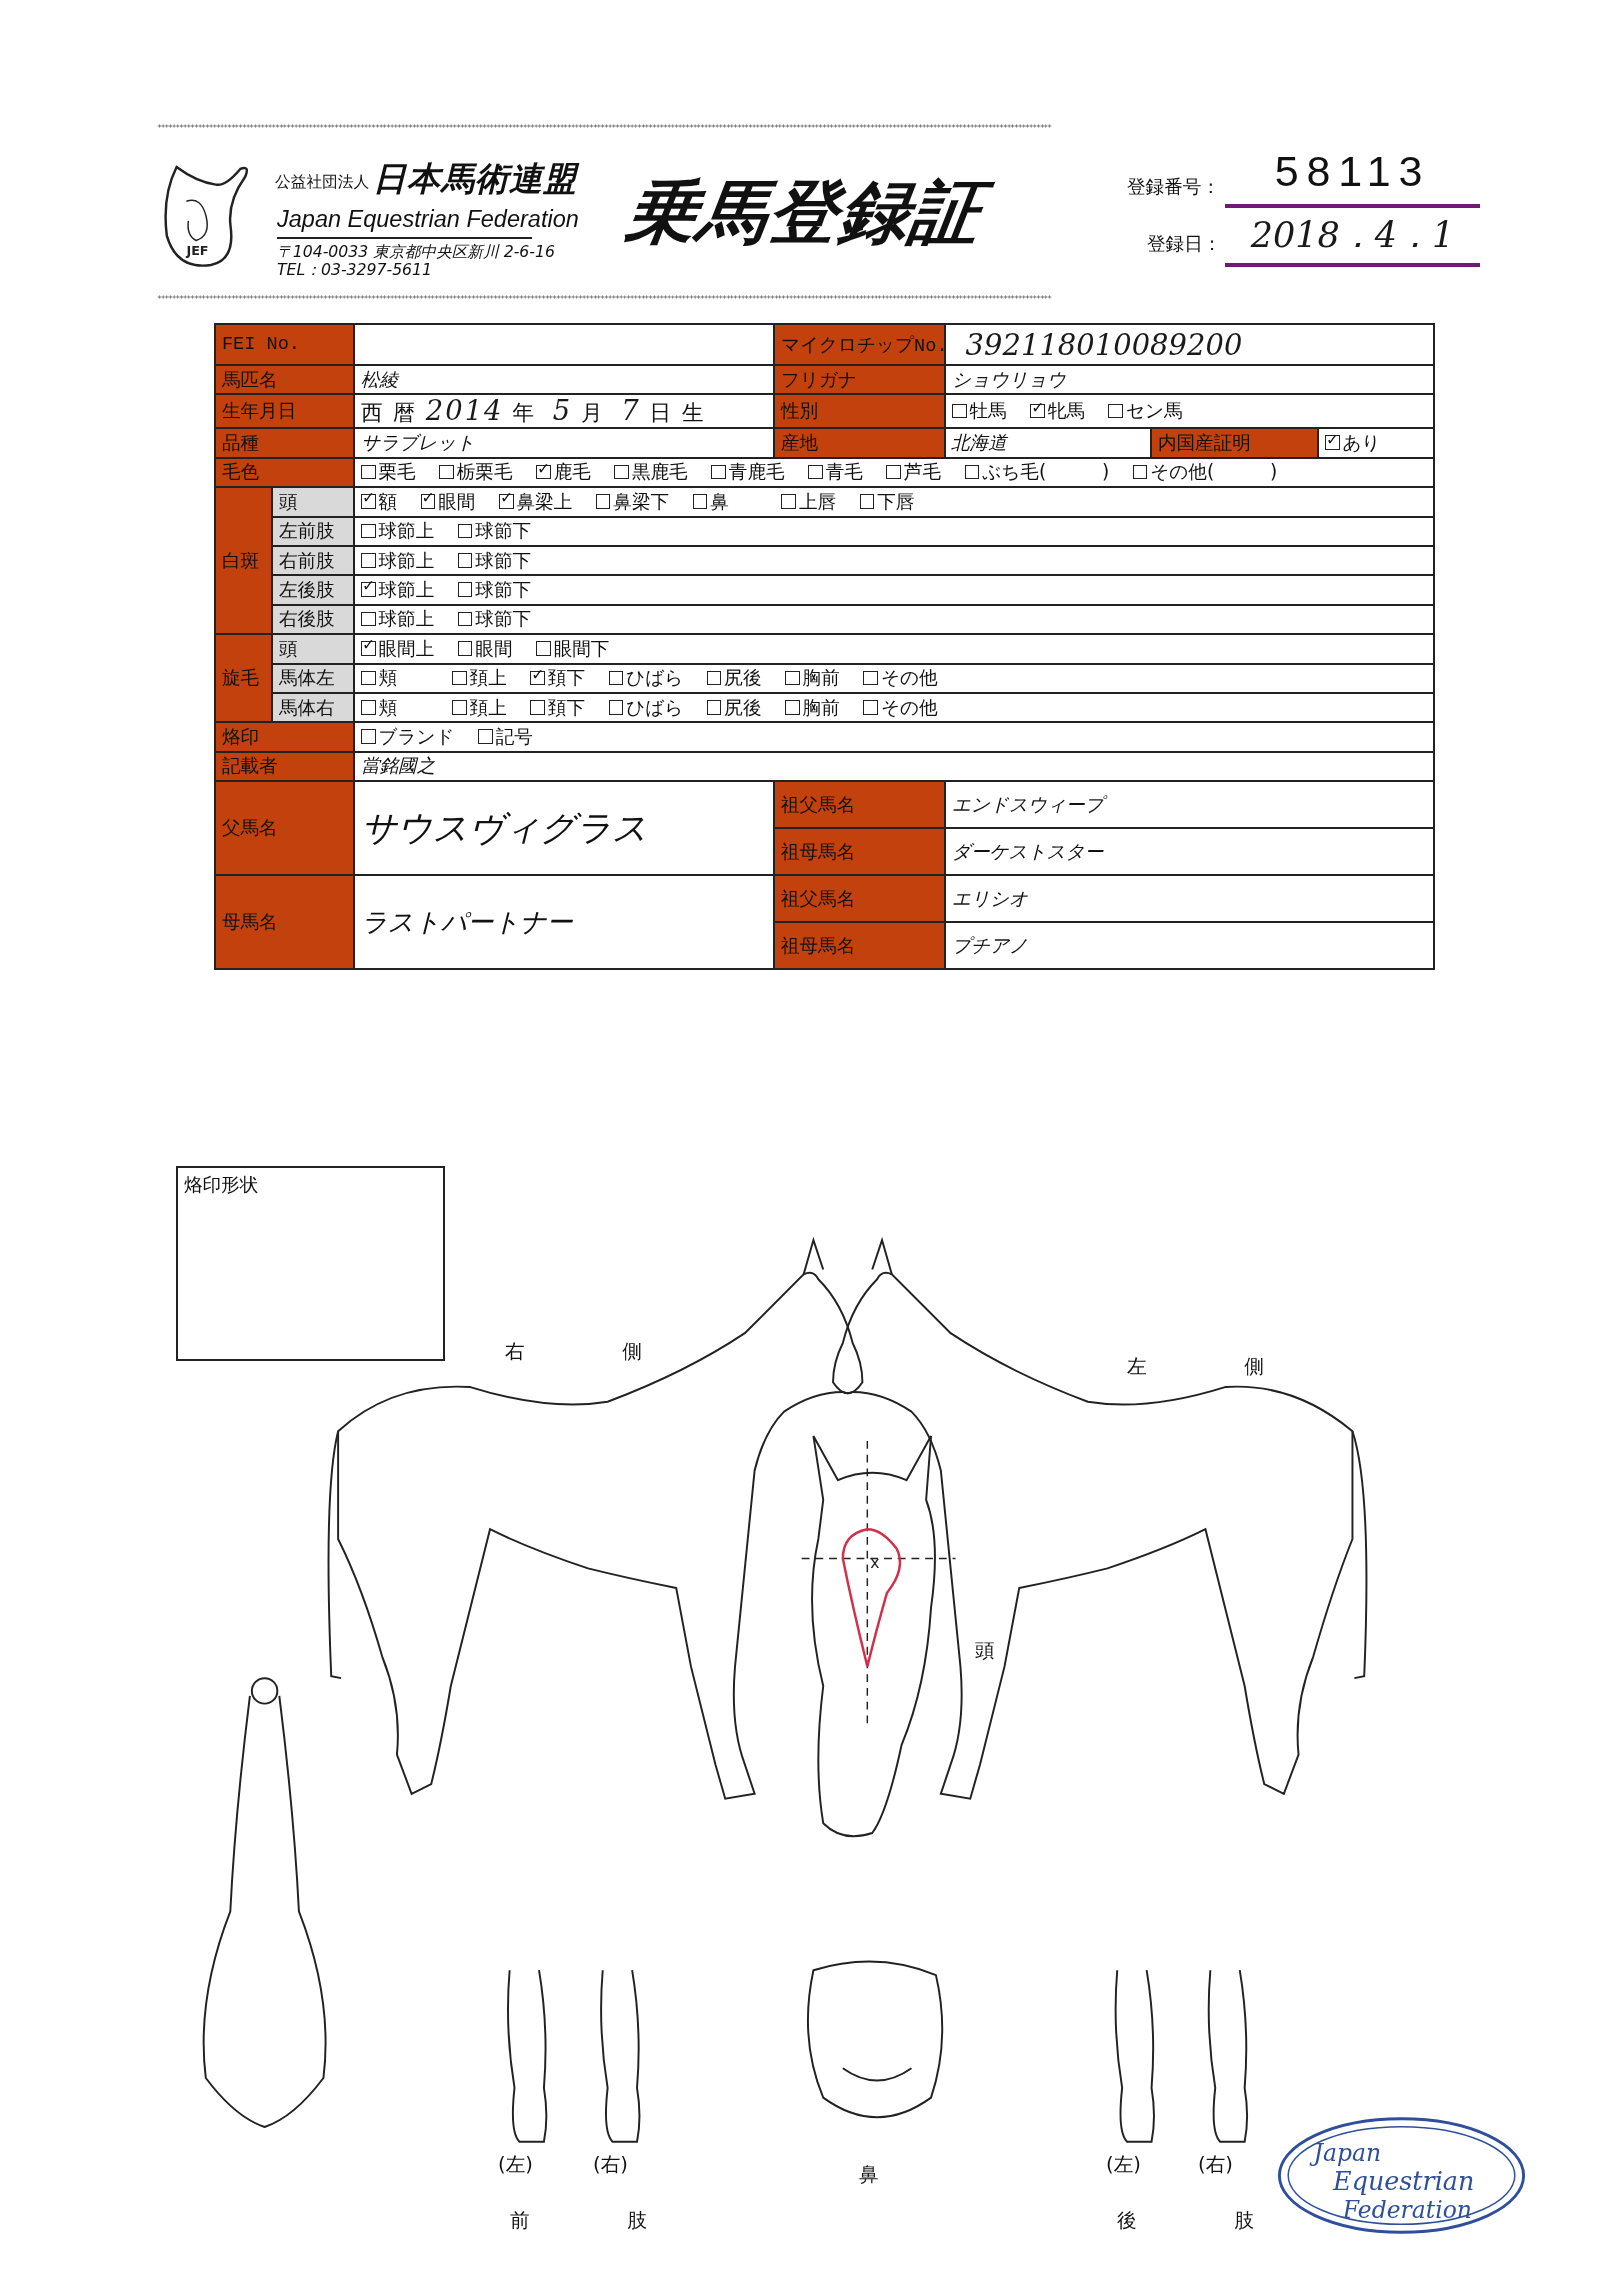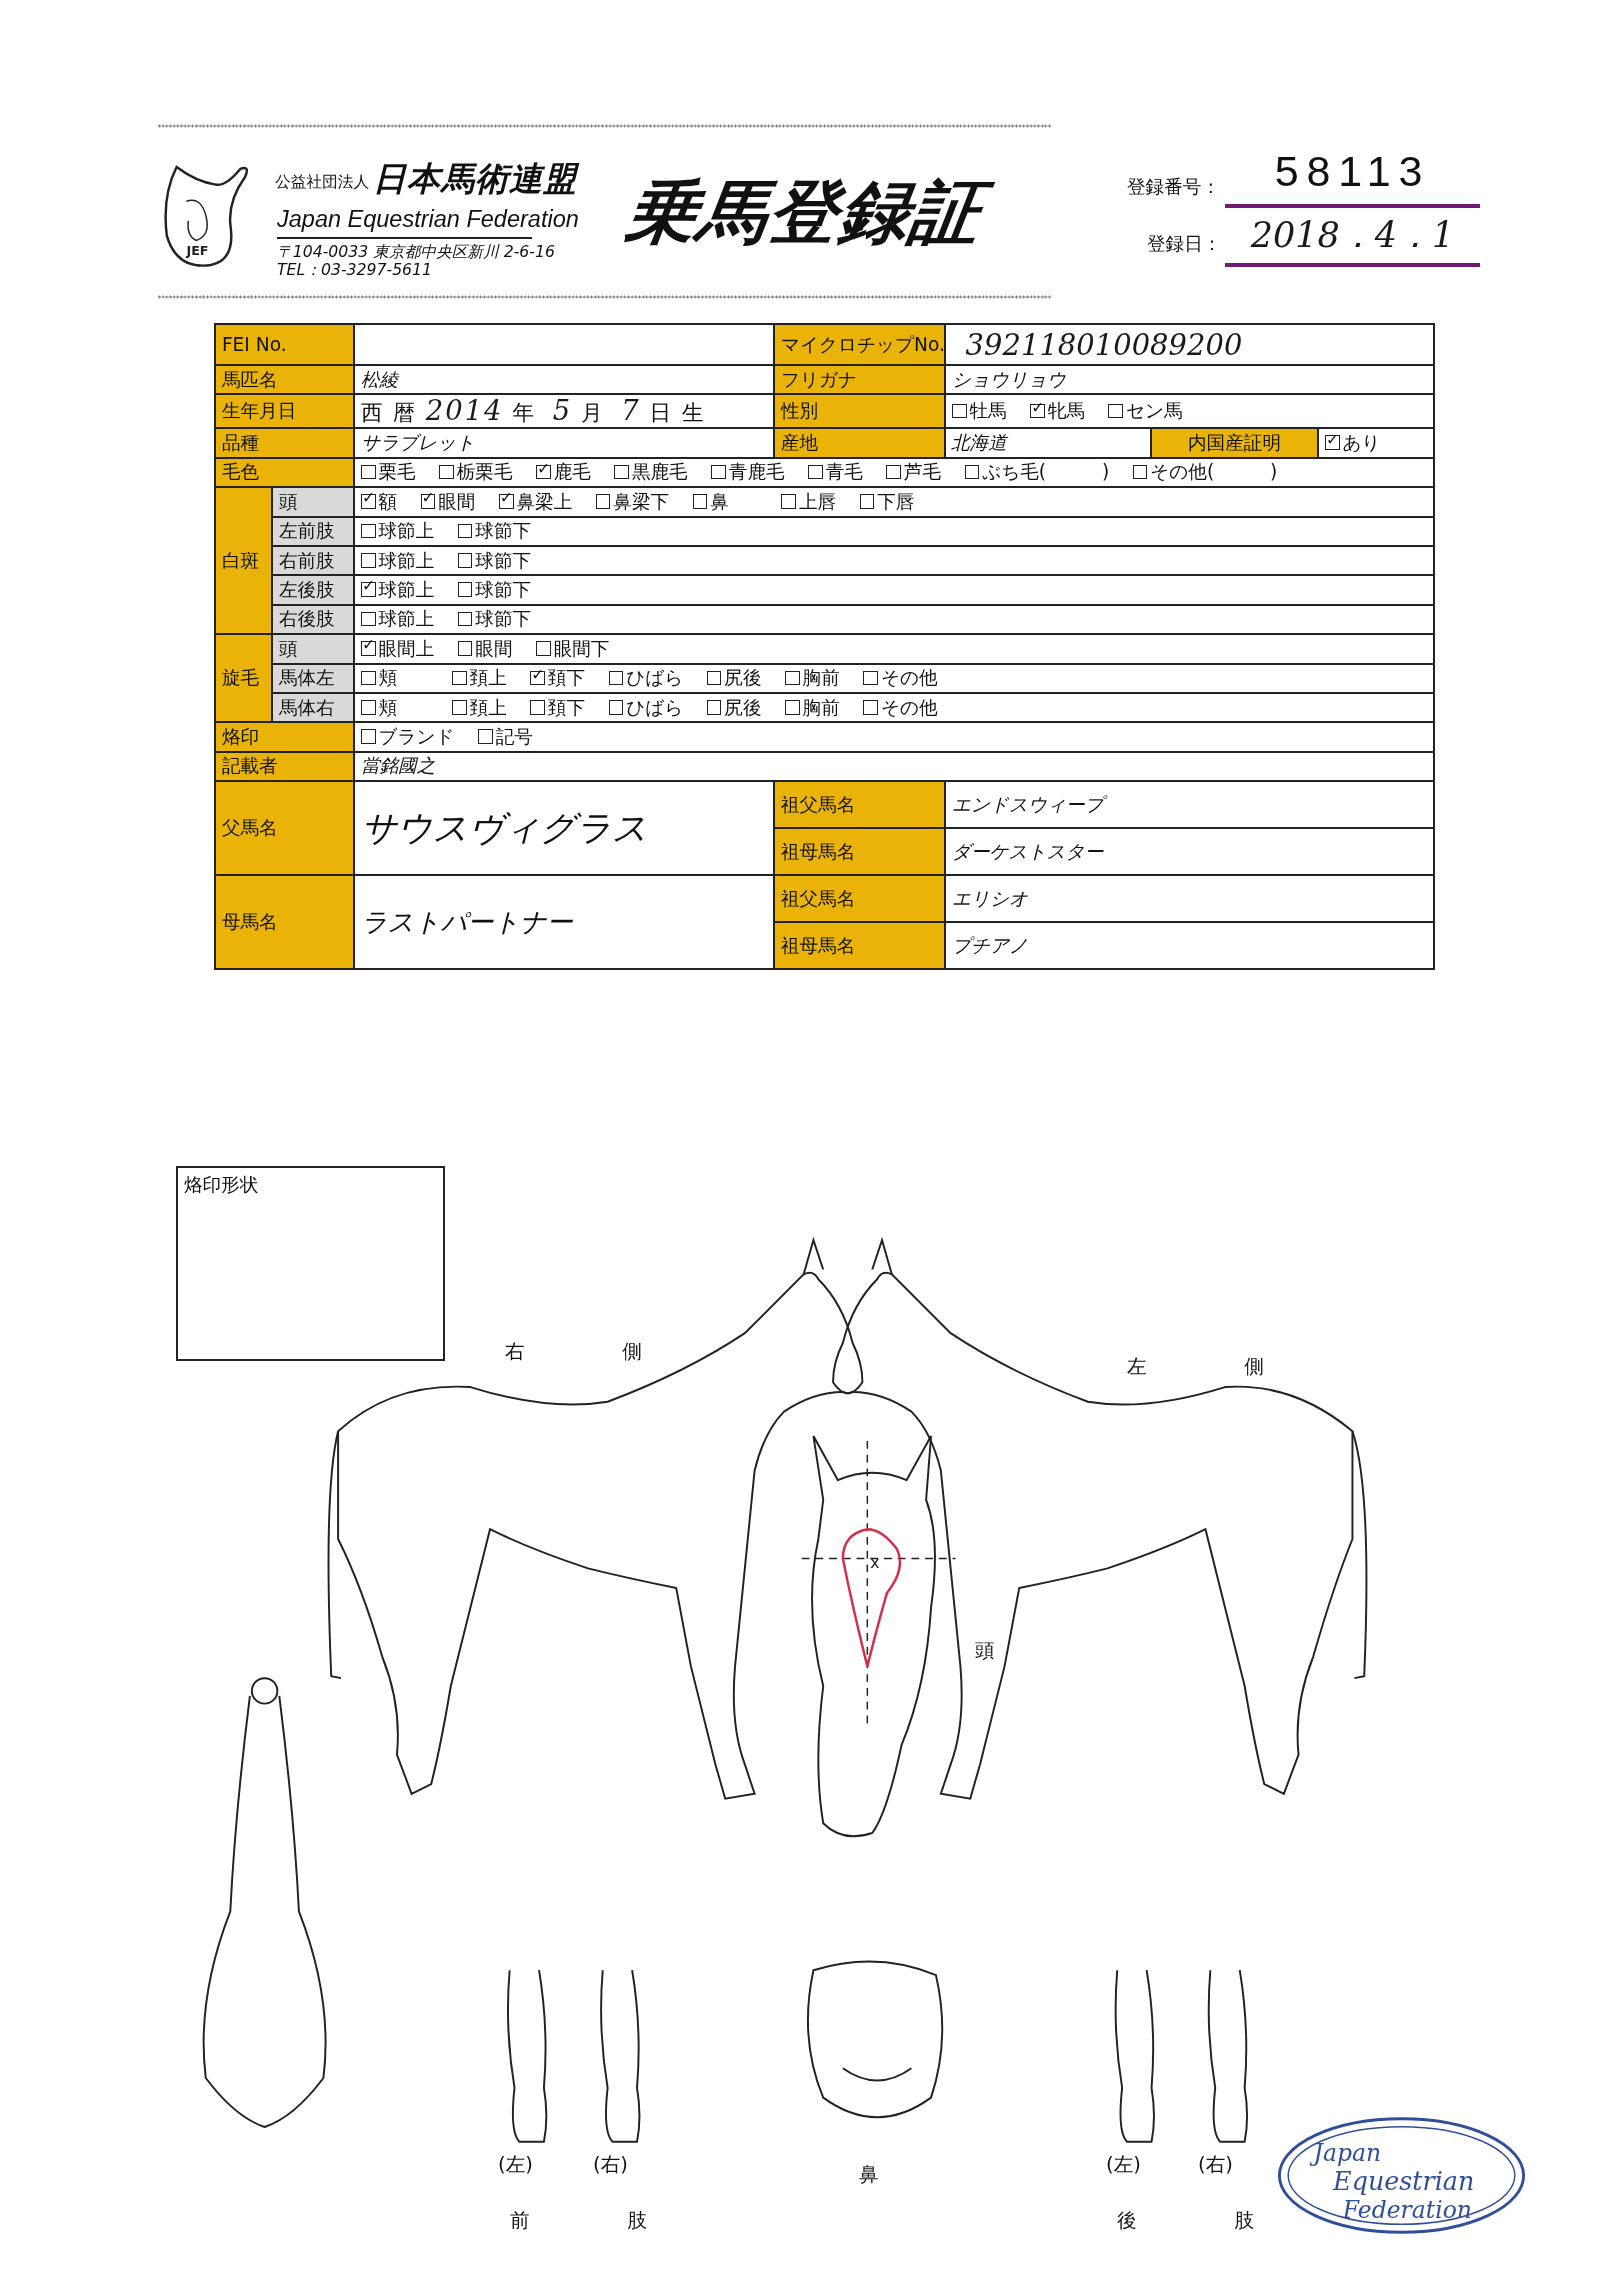--- a/index.html
+++ b/index.html
@@ -12,21 +12,21 @@
   .org-en { position:absolute; left:120px; top:59px; font-family:Liberation Sans, sans-serif; font-size:23.5px; font-style:italic; }
   .org-rule { position:absolute; left:120px; top:90px; width:255px; border-top:2px solid #222; }
   .org-addr { position:absolute; left:120px; top:96px; font-size:15.7px; font-style:italic; line-height:17.6px; }
   .doc-title { position:absolute; left:470px; top:19.6px; font-size:69px; font-weight:bold; font-style:italic; letter-spacing:2px; transform:skewX(-8deg); }
   .reg-label { position:absolute; font-size:18.6px; }
   .reg-value { position:absolute; font-family:"Liberation Sans", sans-serif; border-bottom:4px solid #701a75; text-align:center; }
   .hand { font-family:"DejaVu Serif", serif; font-style:italic; color:#1a1a1a; }
 
   table.form { position:absolute; left:214px; top:323px; width:1217px; border-collapse:collapse; table-layout:fixed; }
   table.form td { border:2px solid #222; padding:0 5.9px; font-size:18.6px; height:27.4px; white-space:nowrap; overflow:hidden; }
-  table.form td.lbl { background:#eab308; }
+  table.form td.lbl { background:#c2410c;font-family:Liberation Mono, monospace; }
   table.form td.sub { background:#d9d9d9; }
   .chk { display:inline-block; margin-right:17.6px; }
   .box { display:inline-block; width:12.7px; height:12.7px; border:1.5px solid #222; vertical-align:-1px; margin-right:2.9px; position:relative; }
   .box.on::after { content:"✓"; position:absolute; left:0; top:-6.9px; font-size:15.7px; color:#111; }
   .tall td { height:45px; }
   .handval { font-family:"DejaVu Serif", serif; font-style:italic; font-size:29px; padding-left:39px; }
 
   .brand-box { position:absolute; left:176px; top:1166px; width:265px; height:191px; border:2px solid #222; }
   .brand-box span { position:absolute; left:5.9px; top:3.9px; font-size:18.6px; }
   .lbl-sm { position:absolute; font-size:19.6px; letter-spacing:39px; }
@@ -101,21 +101,21 @@
       <span class="chk"><span class="box"></span><span>牡馬</span></span>
       <span class="chk"><span class="box on"></span><span>牝馬</span></span>
       <span class="chk"><span class="box"></span><span>セン馬</span></span>
     </td>
   </tr>
   <tr class="tall">
     <td class="lbl" colspan="2">品種</td>
     <td class="handval">サラブレット</td>
     <td class="lbl">産地</td>
     <td class="handval" style="padding-left:5px;">北海道</td>
-    <td class="lbl" style="text-align:center;">内国産証明</td>
+    <td class="lbl" style="text-align:left;">内国産証明</td>
     <td><span class="box on"></span><span>あり</span></td>
   </tr>
   <tr>
     <td class="lbl" colspan="2">毛色</td>
     <td colspan="5">
       <span class="chk"><span class="box"></span><span>栗毛</span></span>
       <span class="chk"><span class="box"></span><span>栃栗毛</span></span>
       <span class="chk"><span class="box on"></span><span>鹿毛</span></span>
       <span class="chk"><span class="box"></span><span>黒鹿毛</span></span>
       <span class="chk"><span class="box"></span><span>青鹿毛</span></span>

